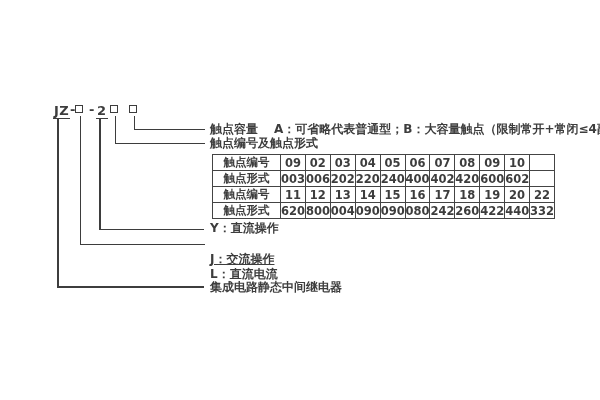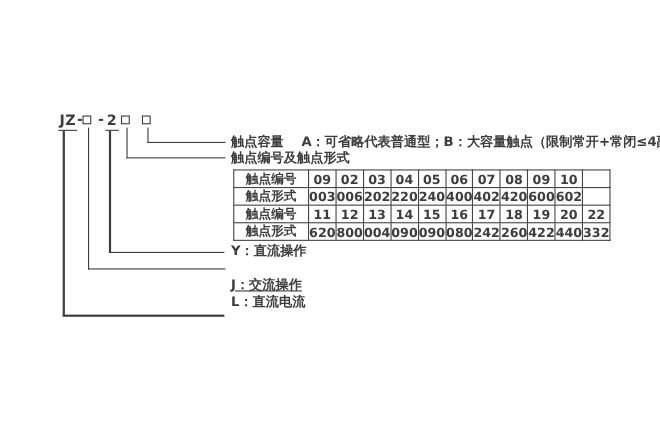--- a/index.html
+++ b/index.html
@@ -173,14 +173,15 @@
         <td>422</td>
         <td>440</td>
         <td>332</td>
       </tr>
     </tbody>
   </table>
 
   <div class="ann" style="left:163px; top:221px;">Y：直流操作</div>
   <div class="ann" style="left:163px; top:252px;text-decoration:underline;">J：交流操作</div>
   <div class="ann" style="left:163px; top:267px;">L：直流电流</div>
+  <div class="ann" style="left:163px; top:280px;">集成电路静态中间继电器</div>
 
 </div>
 
 </body></html>

